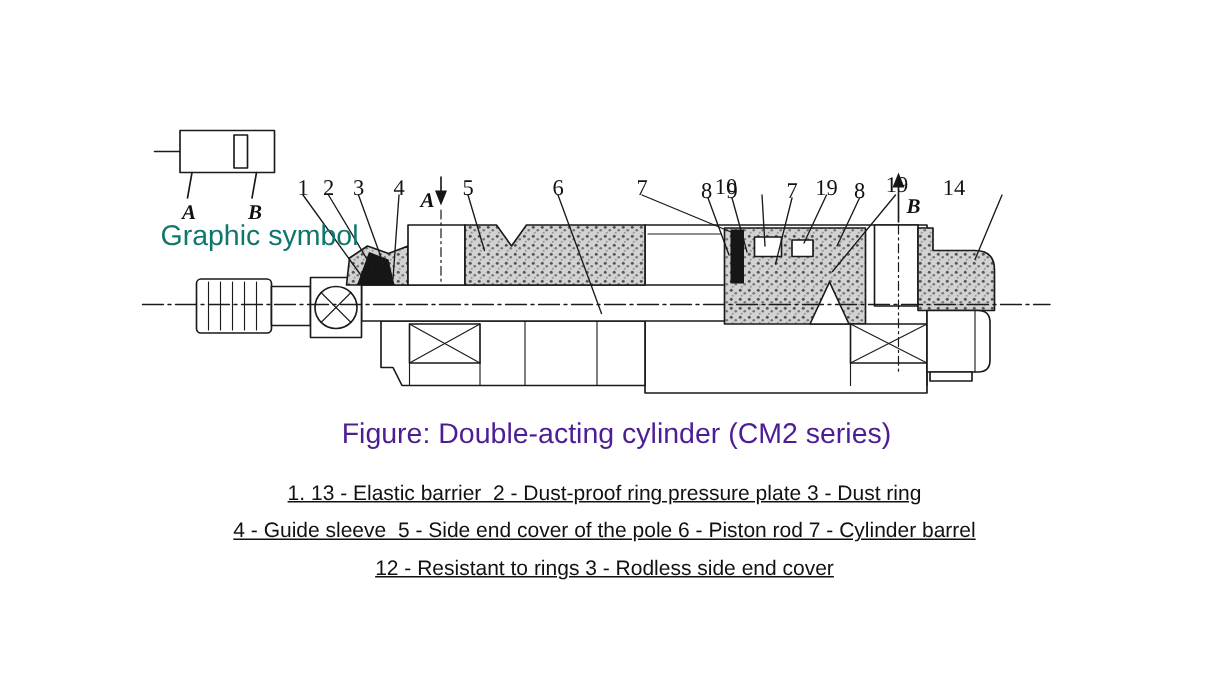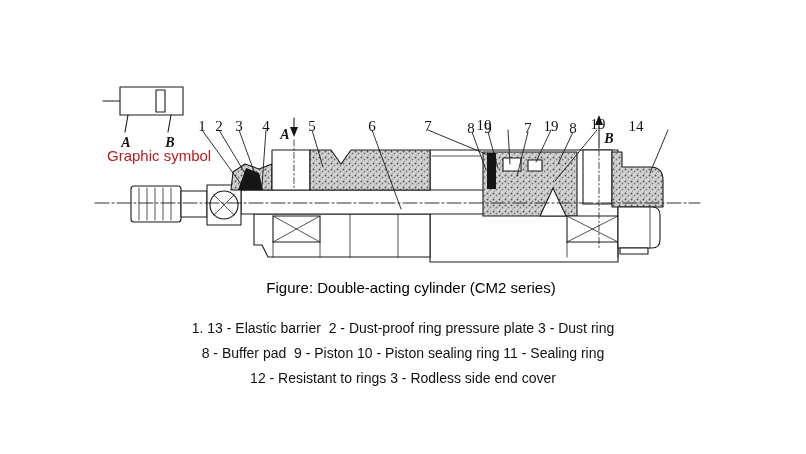--- a/index.html
+++ b/index.html
@@ -21,31 +21,31 @@
     position:absolute;transform:translateX(-50%);
     font-family:"Liberation Serif",serif;font-size:15px;line-height:1;color:#111;
     white-space:nowrap;
   }
   .portlabel{
     position:absolute;transform:translateX(-50%);
     font-family:"Liberation Serif",serif;font-style:italic;font-weight:bold;
     font-size:14px;line-height:1;color:#111;white-space:nowrap;
   }
   .symcap{
-    position:absolute;font-size:15px;line-height:1;color:#b91c1c;white-space:nowrap;text-align:center;
+    position:absolute;font-size:19px;line-height:1;color:#0f766e;white-space:nowrap;text-align:center;
   }
   .figcaption{
     position:absolute;left:16px;right:0;top:279px;text-align:center;
-    font-size:15px;line-height:1.2;color:#000000;
+    font-size:19px;line-height:1.2;color:#4c1d95;
   }
   .parts{
     position:absolute;left:0;right:0;top:316px;text-align:center;
     font-size:14px;line-height:25.2px;color:#111;
   }
-  .parts div{white-space:pre;}
+  .parts div{white-space:pre;text-decoration:underline;}
 </style>
 </head>
 <body>
 
 <div class="stage">
 
   <svg width="806" height="454" viewBox="0 0 806 454">
     <defs>
       <pattern id="stip" width="6" height="6" patternUnits="userSpaceOnUse">
         <rect width="6" height="6" fill="#d2d2d2"></rect>
@@ -174,17 +174,17 @@
   <div class="callout" style="left:598px;top:117px">19</div>
   <div class="callout" style="left:636px;top:119px">14</div>
 
   <div class="portlabel" style="left:285px;top:128px">A</div>
   <div class="portlabel" style="left:609px;top:132px">B</div>
 
   <div class="figcaption">Figure: Double-acting cylinder (CM2 series)</div>
 
   <div class="parts">
     <div>1. 13 - Elastic barrier  2 - Dust-proof ring pressure plate 3 - Dust ring</div>
-    <div>8 - Buffer pad  9 - Piston 10 - Piston sealing ring 11 - Sealing ring</div>
+    <div>4 - Guide sleeve  5 - Side end cover of the pole 6 - Piston rod 7 - Cylinder barrel</div>
     <div>12 - Resistant to rings 3 - Rodless side end cover</div>
   </div>
 
 </div>
 
 </body></html>

